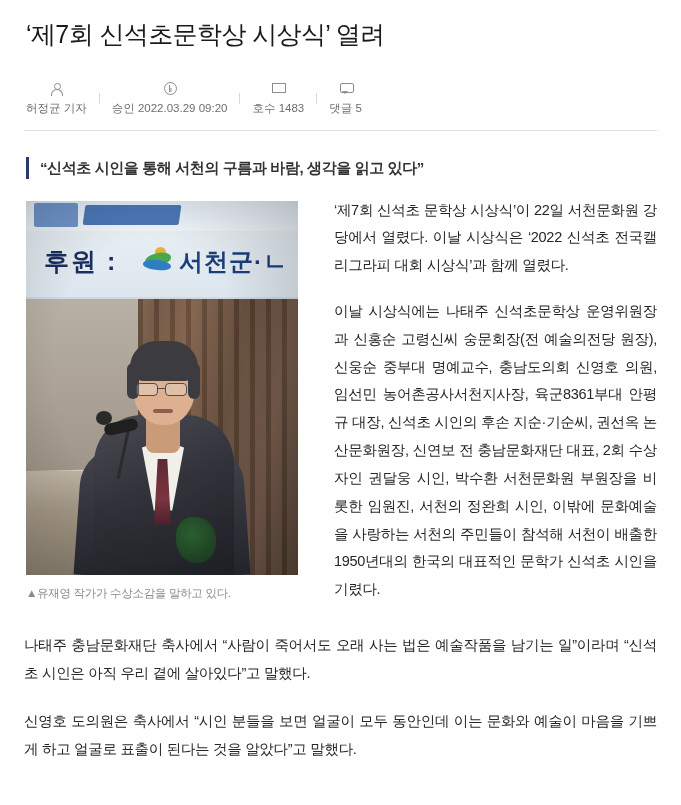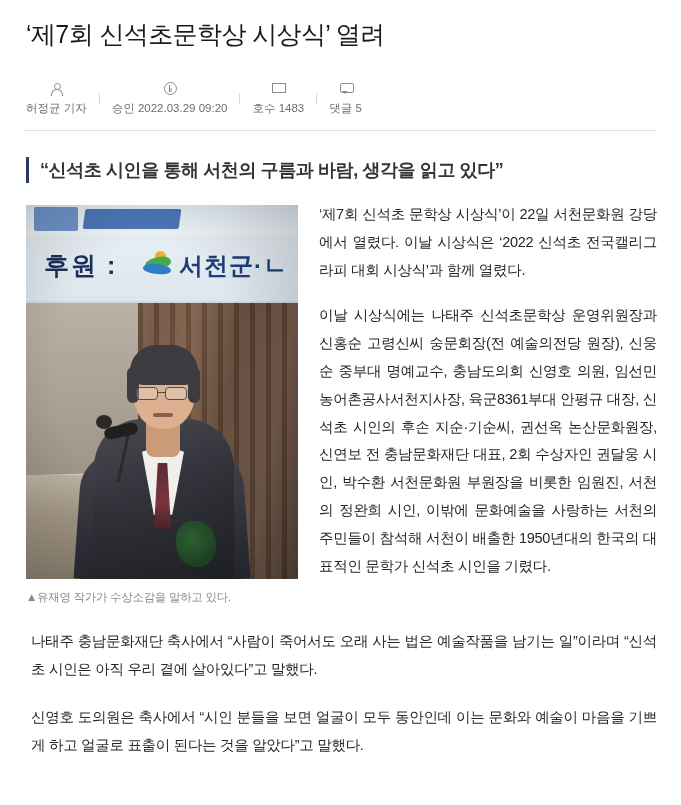--- a/index.html
+++ b/index.html
@@ -132,34 +132,34 @@
   }
   .subhead-bar {
     width: 3px;
     background: #2b3a67;
     align-self: stretch;
     min-height: 17px;
     margin-right: 11px;
     flex: none;
   }
   .subhead-text {
-    font-size: 18px;
+    font-size: 15px;
     font-weight: bold;
     color: #333333;
     letter-spacing: -0.4px;
     line-height: 1.45;
   }
 
   .body-wrap {
     position: relative;
   }
   .figure {
     float: left;
     width: 272px;
-    margin: 4px 21px 12px 2px;
+    margin: 4px 36px 12px 2px;
   }
   .photo {
     width: 272px;
     height: 374px;
     position: relative;
     overflow: hidden;
     background: #cfcfcf;
   }
   
   .p-wallR {
@@ -315,21 +315,21 @@
     color: #8a8a8a;
     letter-spacing: -0.3px;
     line-height: 1.5;
   }
 
   p.body-para {
     font-size: 14.5px;
     line-height: 1.92;
     color: #262626;
     letter-spacing: -0.3px;
-    margin: 0 0 18px 7px;
+    margin: 0 0 18px 0;
     text-align: justify;
     text-justify: inter-character;
   }
   p.body-para:last-child { margin-bottom: 0; }
   .after-figure { clear: both; padding-top: 10px; }
   .bottom-block p.body-para { margin-bottom: 20px; }
 </style>
 </head>
 <body>
 

